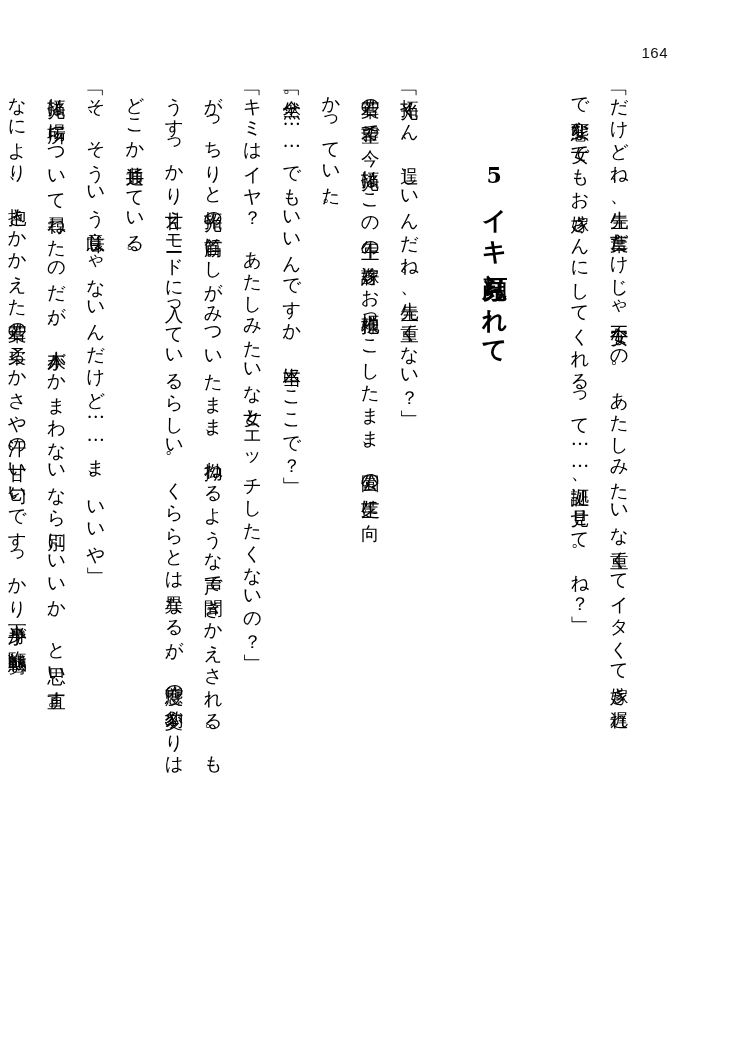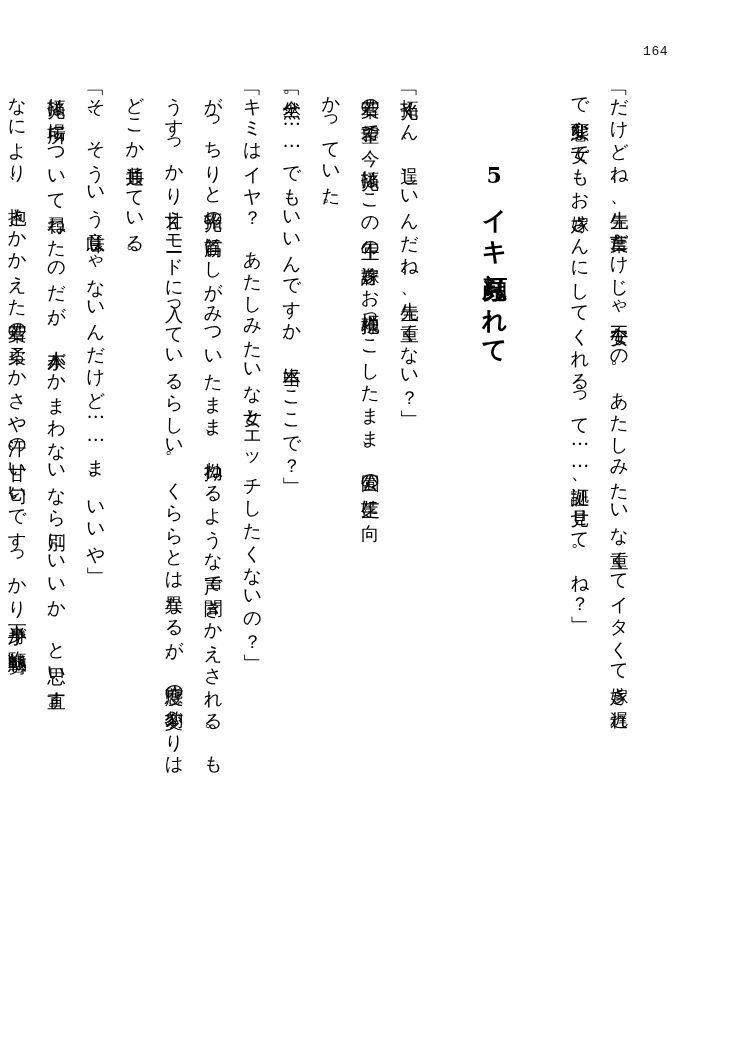--- a/index.html
+++ b/index.html
@@ -20,22 +20,22 @@
     width: 736px;
     height: 1038px;
     background: #ffffff;
   }
 
   
   .page-number {
     position: absolute;
     top: 44px;
     right: 68px;
-    font-size: 13px;
-    font-family: Liberation Mono, monospace;
+    font-size: 15px;
+    font-family: Liberation Sans, sans-serif;
     letter-spacing: 0.5px;
     color: #111;
   }
 
   
   .body-text {
     position: absolute;
     top: 84px;
     right: 58px;
     height: 890px;

